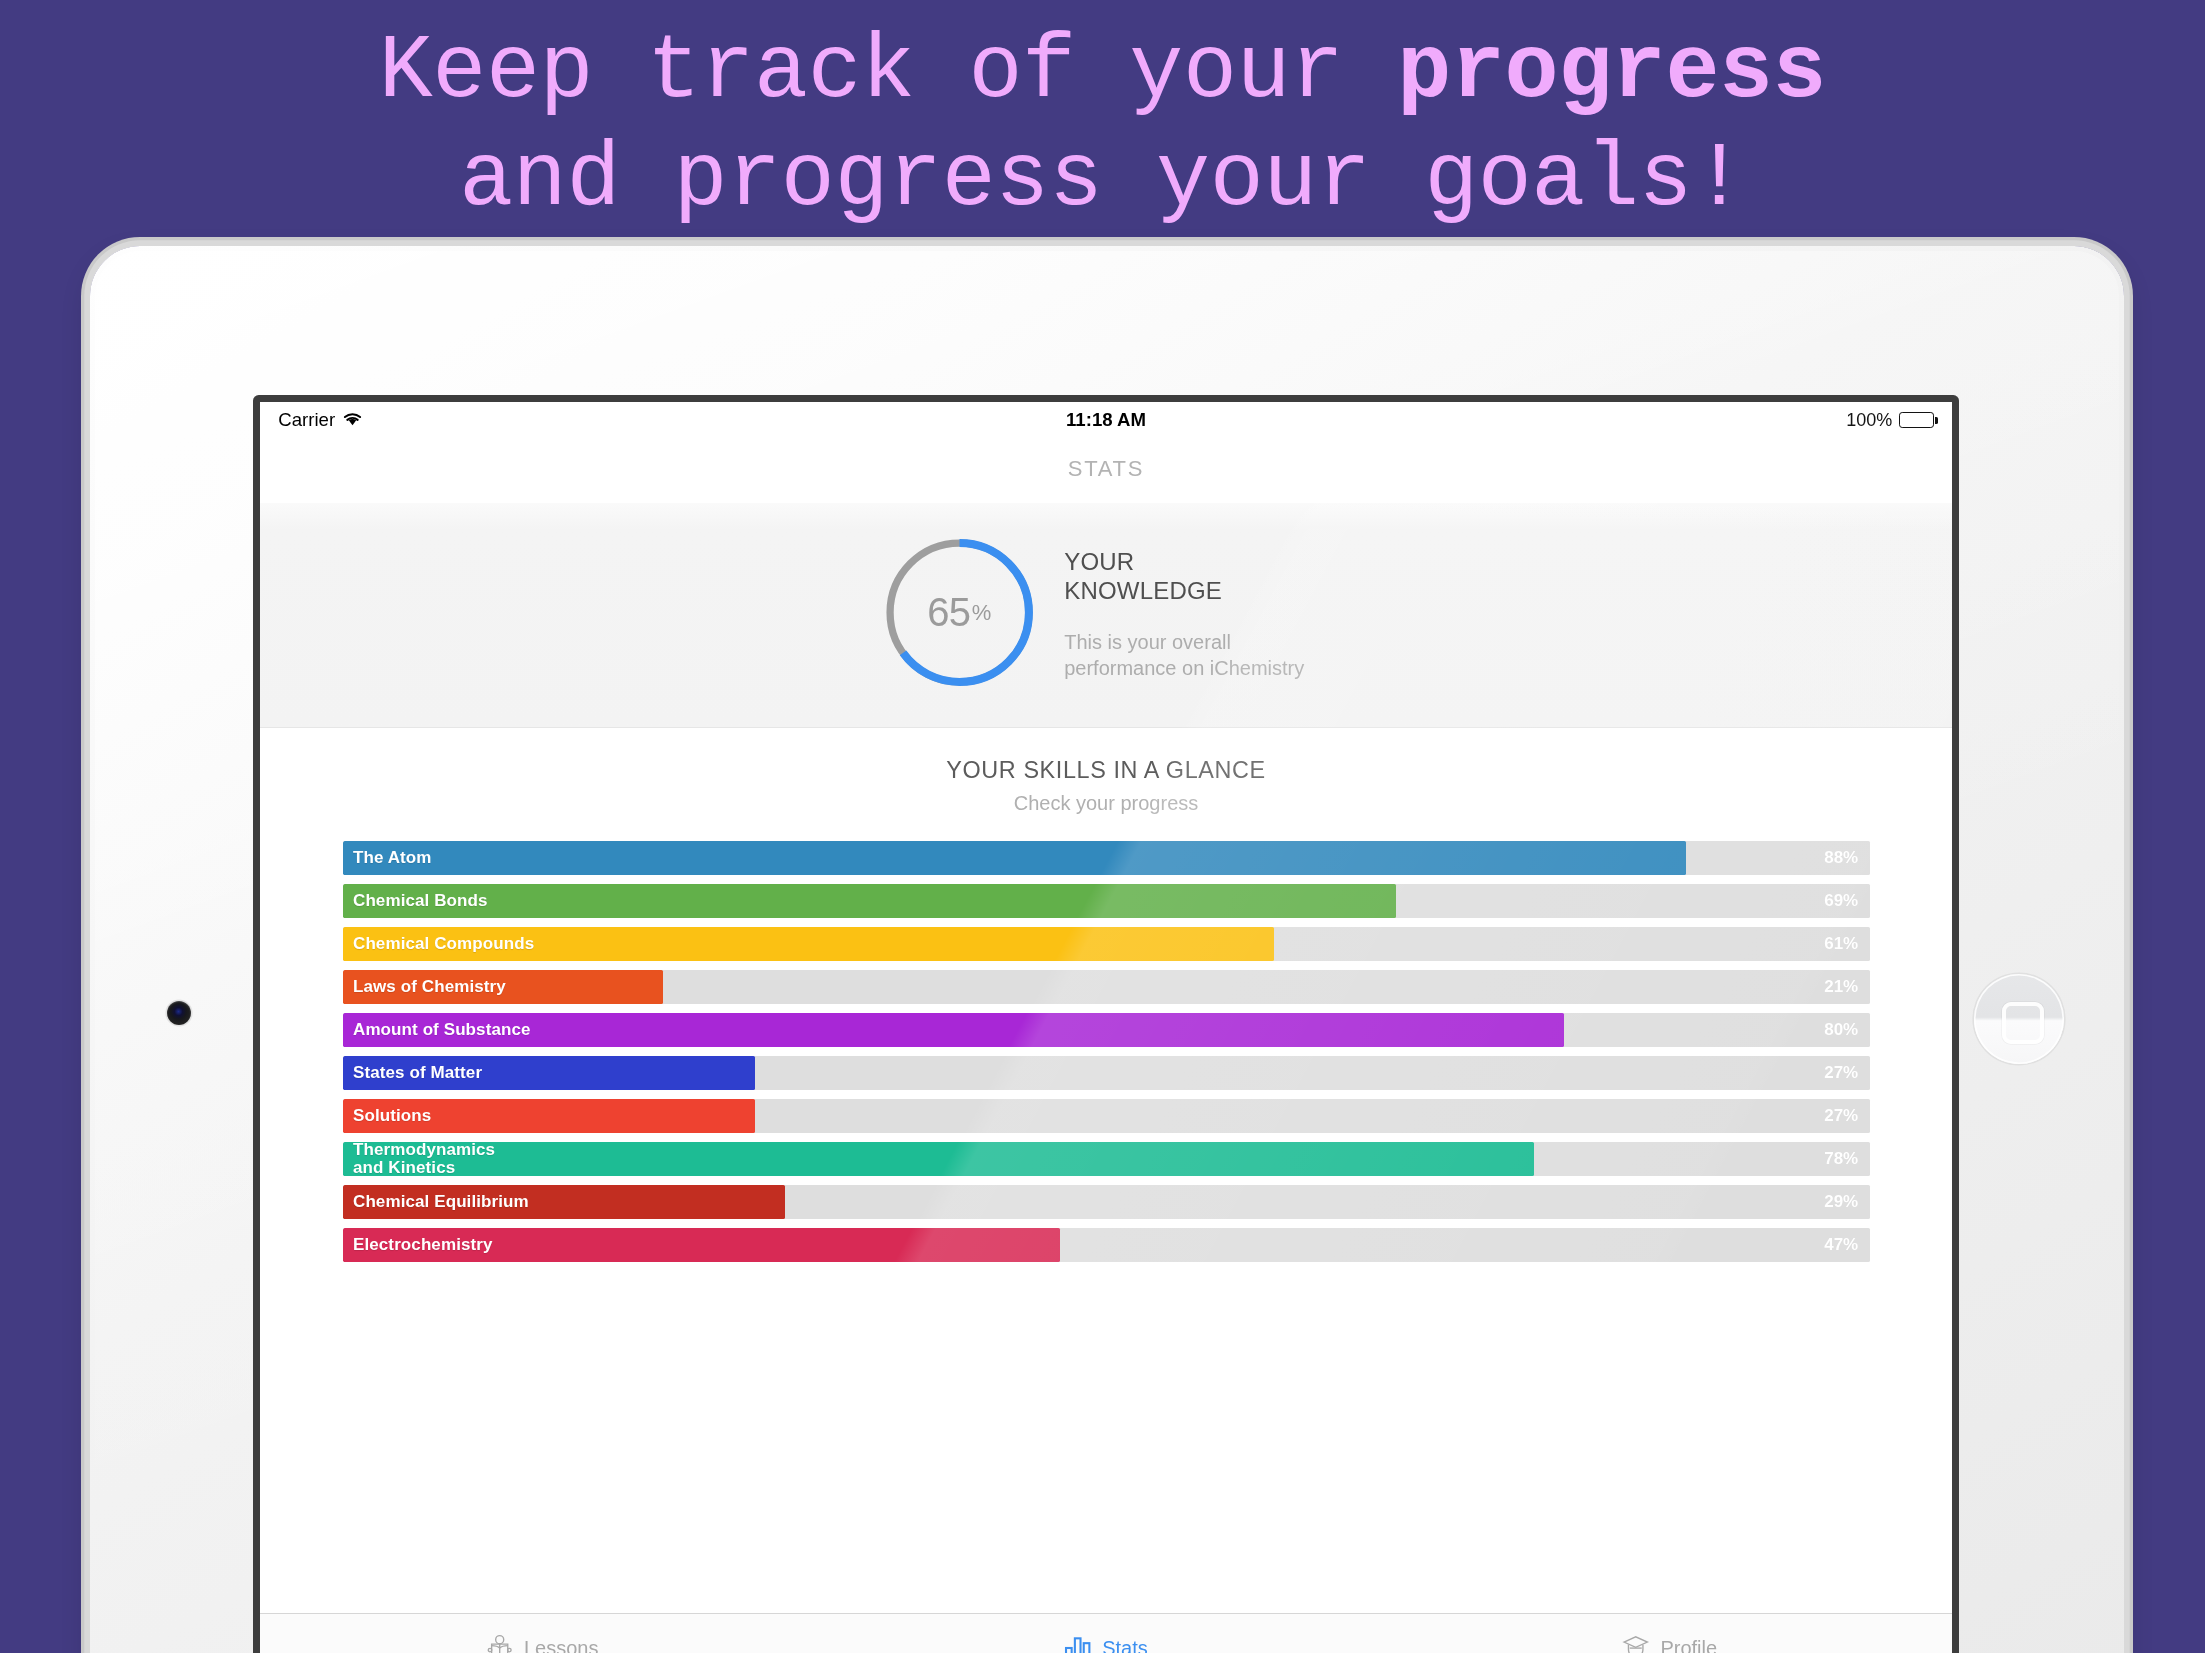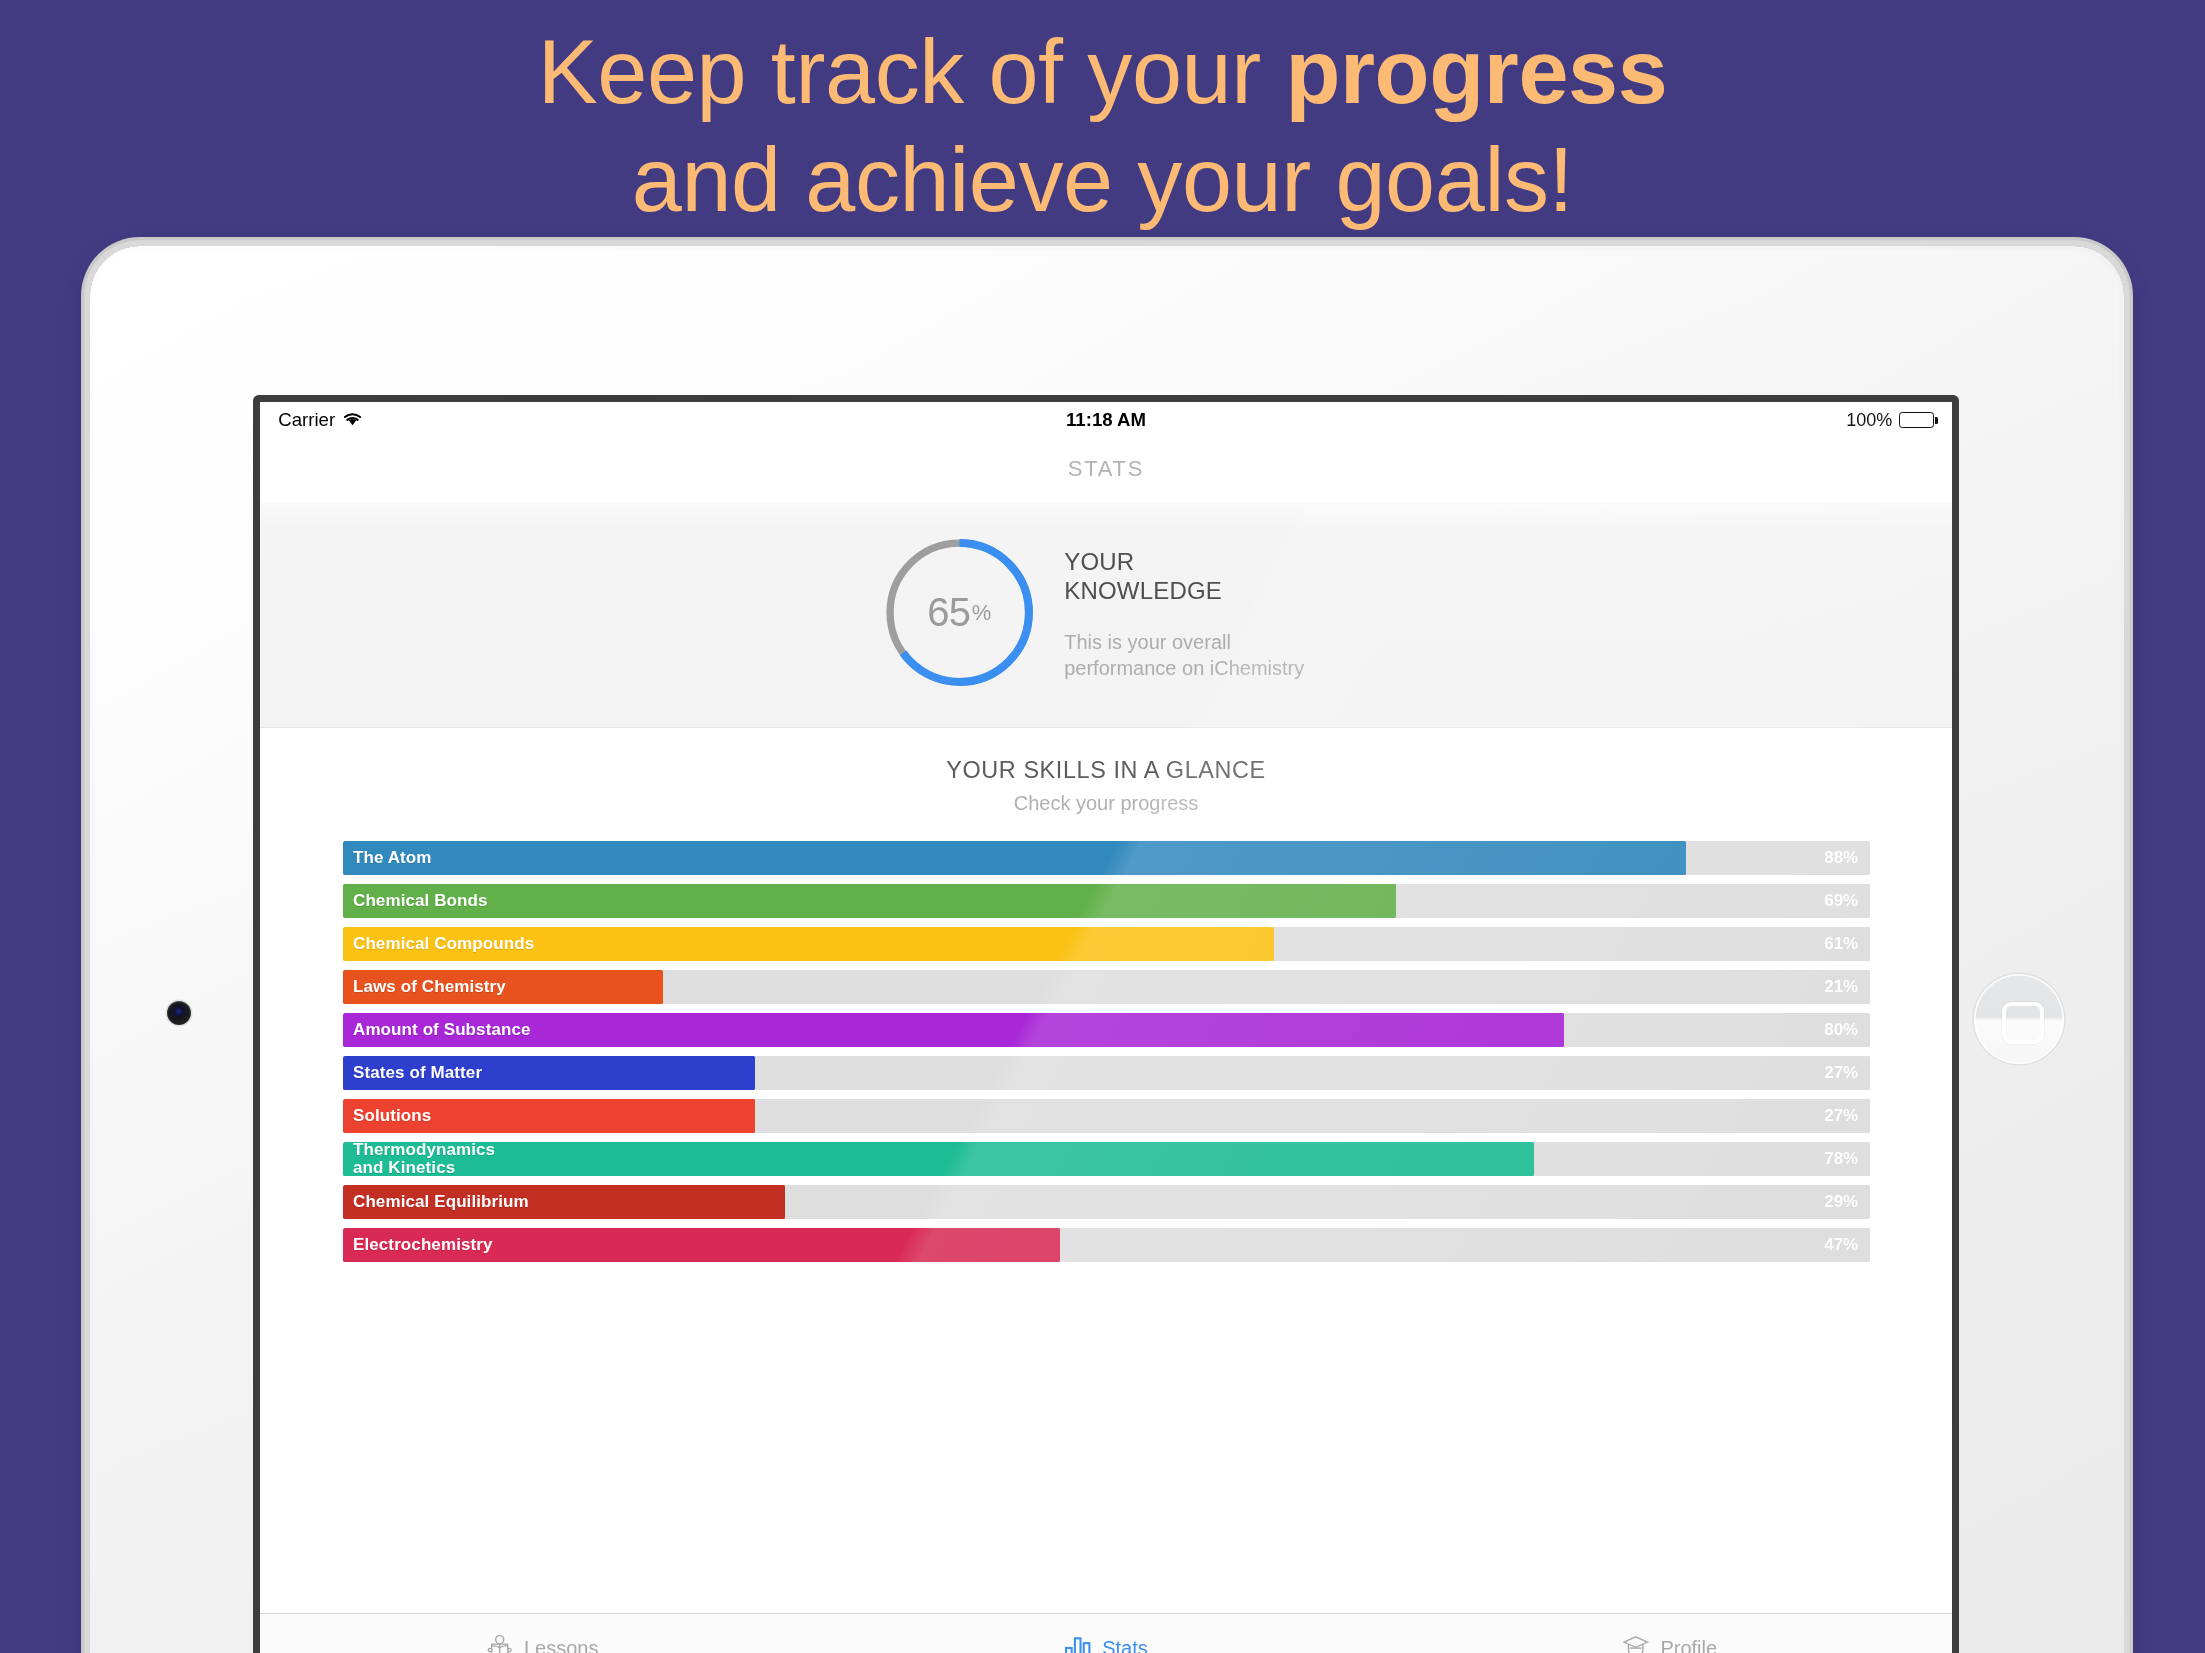--- a/index.html
+++ b/index.html
@@ -16,22 +16,22 @@
     position: relative;
   }
 
   
   .headline {
     position: absolute;
     top: 18px;
     left: 0;
     width: 2205px;
     text-align: center;
-    color: #fdba74;
-    font-family: Liberation Sans, sans-serif;
+    color: #f0abfc;
+    font-family: Liberation Mono, monospace;
     font-stretch: condensed;
     line-height: 1.20;
     letter-spacing: -0.4px;
   }
   .headline-line { font-size: 90px; font-weight: 400; white-space: nowrap; }
   .headline-strong { font-weight: 700; }
 
   
   .ipad {
     position: absolute;
@@ -279,21 +279,21 @@
   .tab.active { color: #3b8ff0; }
   .tab-icon { display: flex; align-items: center; }
 
   
 </style>
 </head>
 <body>
 
 <div class="headline">
   <div class="headline-line"><span>Keep track of your </span><span class="headline-strong">progress</span></div>
-  <div class="headline-line">and achieve your goals!</div>
+  <div class="headline-line">and progress your goals!</div>
 </div>
 
 <div class="ipad">
   <div class="ipad-inner-sheen"></div>
   <div class="camera"></div>
   <div class="home-button"></div>
 
   <div class="screen-bezel">
     <div class="screen">
 

